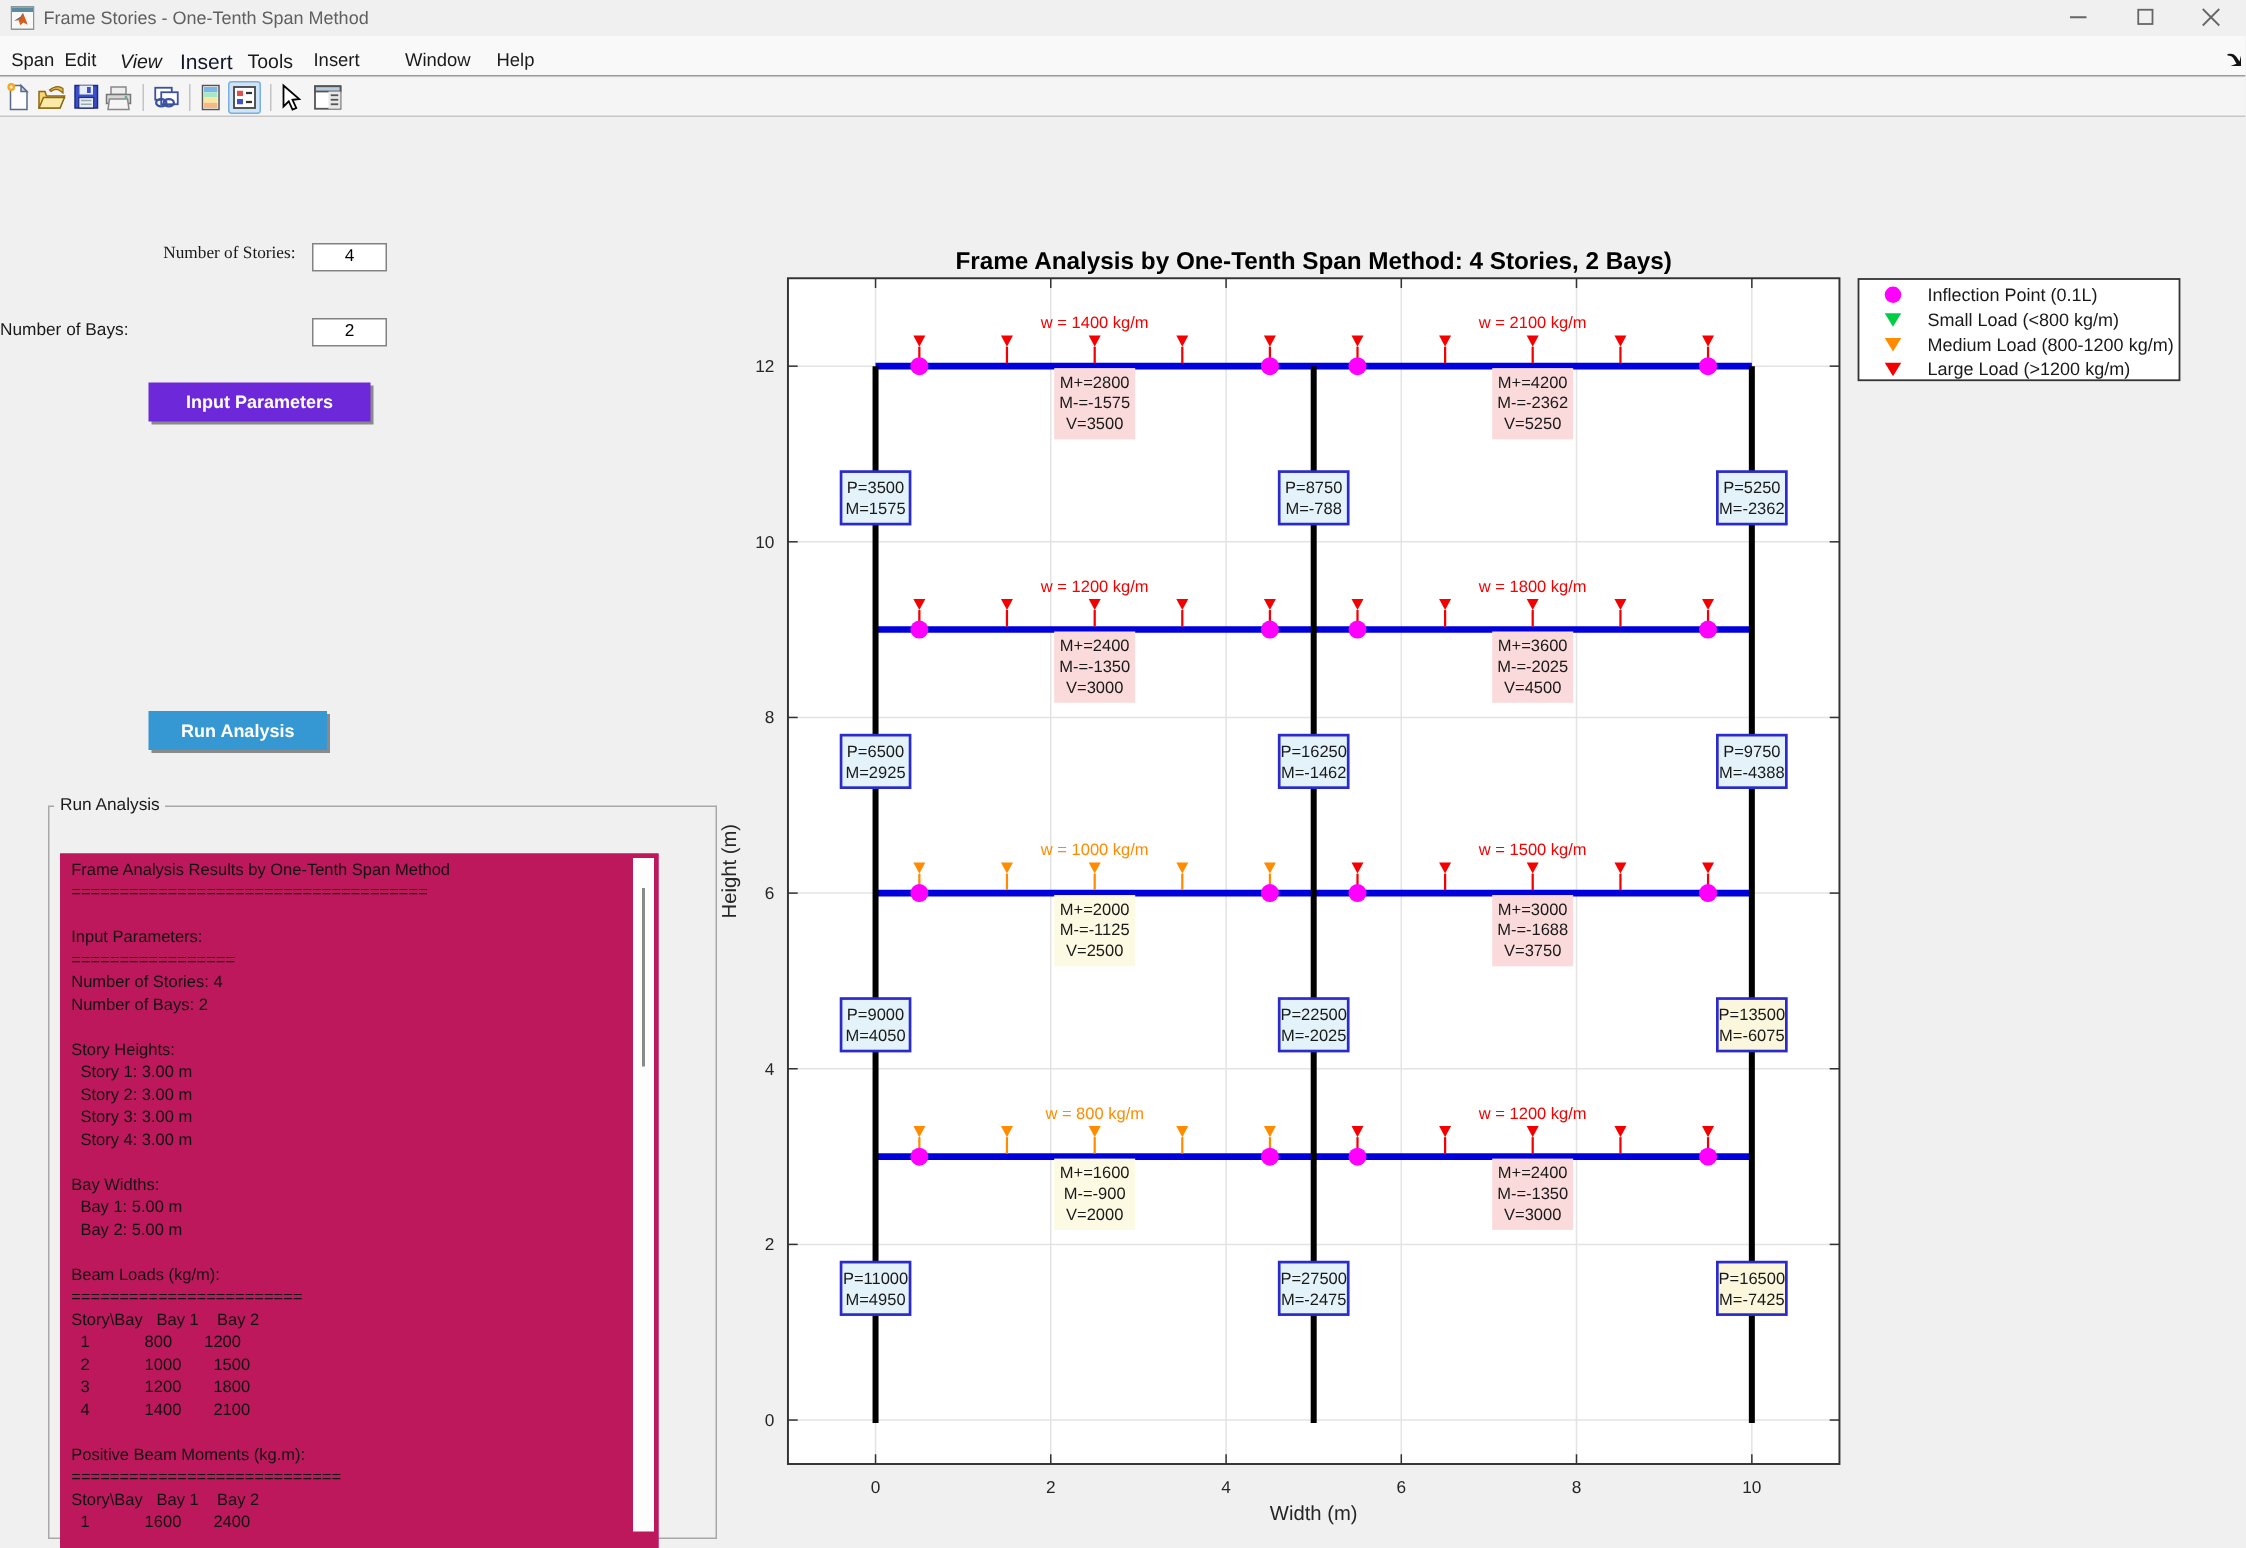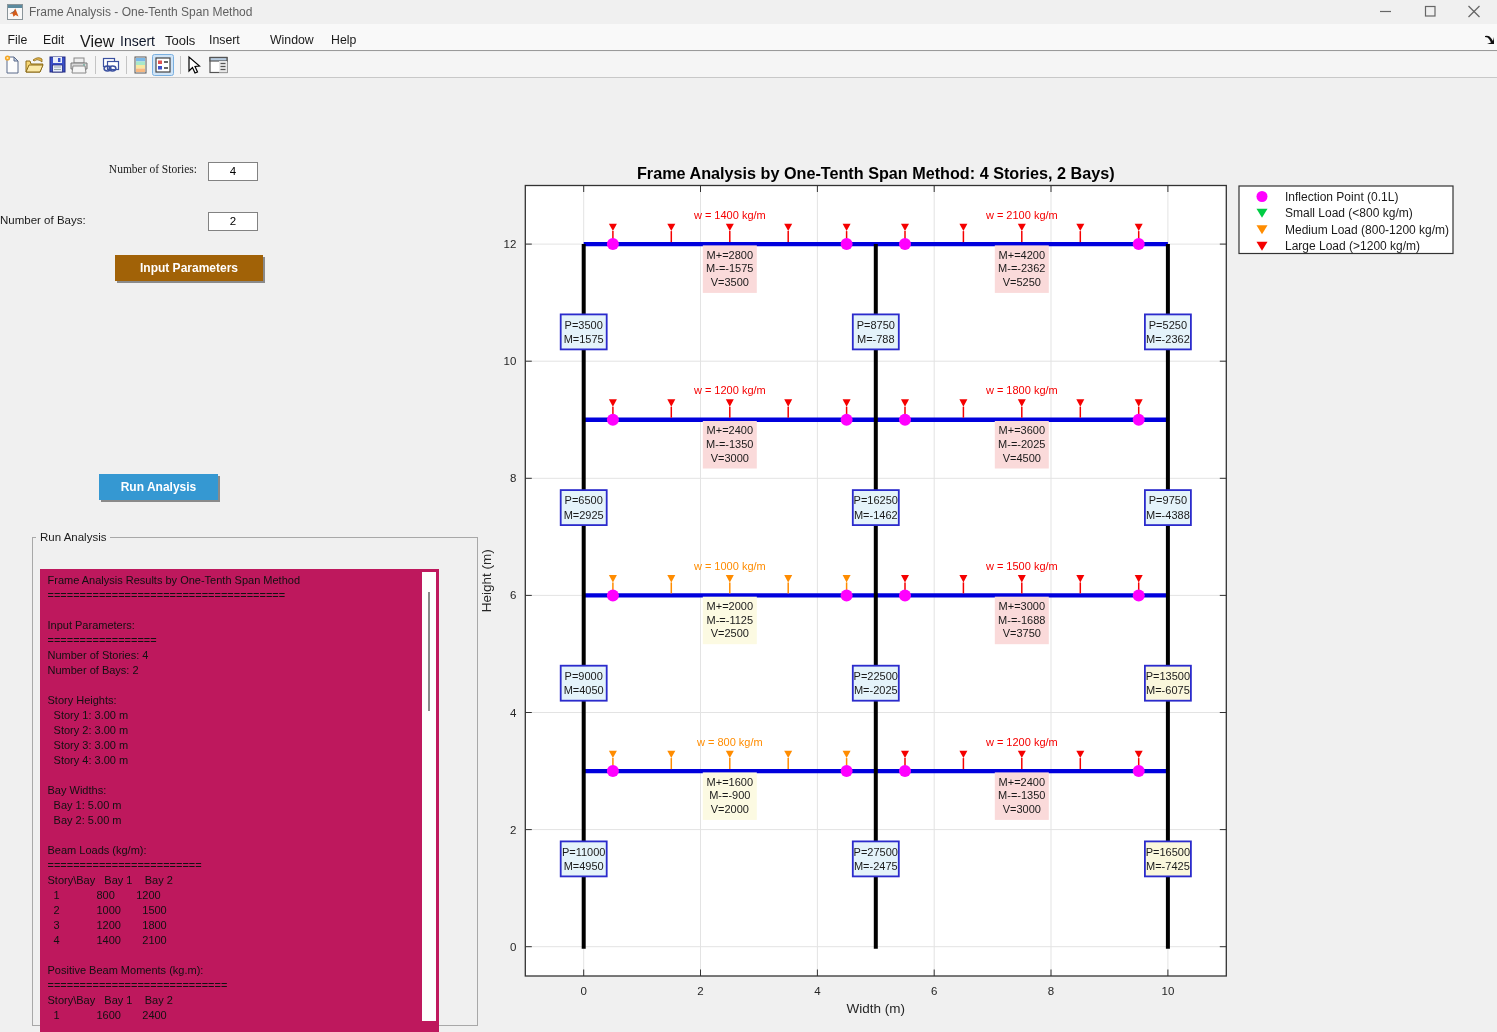--- a/index.html
+++ b/index.html
@@ -7,32 +7,32 @@
 </style></head>
 <body>
 
 <div class="abs" style="left:0;top:0;width:1497px;height:24px;background:#f0f0f0;"></div>
 <svg class="abs" style="left:7px;top:4px" width="16" height="16" viewBox="0 0 16 16">
   <rect x="0.5" y="0.5" width="15" height="15" fill="#f8f8f8" stroke="#8a9499" stroke-width="1"></rect>
   <rect x="1" y="1" width="14" height="3" fill="#5c8a9e"></rect>
   <path d="M 8.3 4.5 L 11.5 12.5 L 8.5 11 L 6.5 12.8 L 5.5 9.5 L 2.5 9.8 L 6.8 7.2 Z" fill="#d55c1a"></path>
   <path d="M 2.5 9.8 L 6.8 7.2 L 8.3 4.5 L 7 8 Z" fill="#4a6a8a"></path>
 </svg>
-<div class="abs" style="left:29px;top:5px;font-size:12px;color:#5f5f5f;">Frame Analysis - One-Tenth Span Method</div>
+<div class="abs" style="left:29px;top:5px;font-size:12px;color:#5f5f5f;">Frame Stories - One-Tenth Span Method</div>
 <svg class="abs" style="left:1374px;top:0" width="123" height="24" viewBox="0 0 123 24">
   <line x1="6" y1="11.5" x2="17" y2="11.5" stroke="#666" stroke-width="1.2"></line>
   <rect x="51.5" y="6.5" width="9.5" height="9.5" fill="none" stroke="#666" stroke-width="1.2"></rect>
   <line x1="94.5" y1="6" x2="105.5" y2="17" stroke="#666" stroke-width="1.2"></line>
   <line x1="105.5" y1="6" x2="94.5" y2="17" stroke="#666" stroke-width="1.2"></line>
 </svg>
 
 <div class="abs" style="left:0;top:24px;width:1497px;height:27px;background:#f9f9f9;border-bottom:1px solid #9a9a9a;"></div>
-<div style="position:absolute;top:33px;font-size:12.3px;color:#1a1a1a;left:7.5px;">File</div>
+<div style="position:absolute;top:33px;font-size:12.3px;color:#1a1a1a;left:7.5px;">Span</div>
 <div style="position:absolute;top:33px;font-size:12.3px;color:#1a1a1a;left:43px;">Edit</div>
-<div style="position:absolute;top:33px;font-size:16px;color:#1a1a1a;left:80px;">View</div>
+<div style="position:absolute;top:33px;font-size:13px;color:#1a1a1a;left:80px;font-style:italic;">View</div>
 <div style="position:absolute;top:33px;font-size:14px;color:#0f172a;left:120px;">Insert</div>
 <div style="position:absolute;top:33px;font-size:13px;color:#1a1a1a;left:165px;">Tools</div>
 <div style="position:absolute;top:33px;font-size:12.3px;color:#1a1a1a;left:209px;">Insert</div>
 <div style="position:absolute;top:33px;font-size:12.3px;color:#1a1a1a;left:270px;text-align:right;">Window</div>
 <div style="position:absolute;top:33px;font-size:12.3px;color:#1a1a1a;left:331px;">Help</div>
 <svg class="abs" style="left:1484px;top:34px" width="11" height="11" viewBox="0 0 11 11">
   <path d="M 1 2 Q 5 1 7 4 L 9 7 L 10 3 L 10 10 L 3 10 L 7 8.5 L 5 5 Q 4 3 1 3 Z" fill="#111"></path>
 </svg>
 
 <div class="abs" style="left:0;top:52px;width:1497px;height:26px;background:#f5f5f5;border-bottom:1px solid #c8c8c8;"></div>
@@ -103,21 +103,21 @@
     <line x1="220.5" y1="11.5" x2="225.5" y2="11.5" stroke="#555" stroke-width="1.2"></line>
     <line x1="220.5" y1="14.5" x2="225.5" y2="14.5" stroke="#555" stroke-width="1.2"></line>
     <line x1="220.5" y1="17.5" x2="225.5" y2="17.5" stroke="#555" stroke-width="1.2"></line>
   </g>
 </svg>
 
 <div class="abs" style="left:0;top:163px;width:197px;font-size:11.5px;color:#1a1a1a;text-align:right;font-family:Liberation Serif, serif;">Number of Stories:</div>
 <div class="abs" style="left:208px;top:161.5px;width:50px;height:19px;background:#fff;border:1px solid #828282;font-size:11.5px;text-align:center;line-height:17px;">4</div>
 <div class="abs" style="left:0;top:214px;width:197px;font-size:11.5px;color:#1a1a1a;text-align:left;">Number of Bays:</div>
 <div class="abs" style="left:208px;top:212px;width:50px;height:19px;background:#fff;border:1px solid #828282;font-size:11.5px;text-align:center;line-height:17px;">2</div>
-<div class="abs" style="left:99px;top:254.5px;width:148px;height:26px;background:#a16207;color:#fff;font-size:12px;font-weight:bold;text-align:center;line-height:26px;box-shadow:2px 2px 0 #8a8a8a;margin-left:16px;">Input Parameters</div>
+<div class="abs" style="left:99px;top:254.5px;width:148px;height:26px;background:#6d28d9;color:#fff;font-size:12px;font-weight:bold;text-align:center;line-height:26px;box-shadow:2px 2px 0 #8a8a8a;">Input Parameters</div>
 <div class="abs" style="left:99px;top:474px;width:119px;height:26px;background:#3598d2;color:#fff;font-size:12px;font-weight:bold;text-align:center;line-height:26px;box-shadow:2px 2px 0 #8a8a8a;">Run Analysis</div>
 
 <div class="abs" style="left:32px;top:537px;width:446px;height:489px;border:1px solid #a8a8a8;"></div>
 <div class="abs" style="left:36px;top:531px;background:#f0f0f0;padding:0 4px;font-size:11.5px;color:#1a1a1a;">Run Analysis</div>
 
 <div class="abs" style="left:40px;top:569px;width:399px;height:474px;background:#be185d;border:3px solid #be185d;overflow:hidden;">
   <div style="position:absolute;left:4.5px;top:1px;font-size:11px;line-height:15px;color:#111;white-space:pre;">Frame Analysis Results by One-Tenth Span Method<br>=====================================<br><br>Input Parameters:<br>=================<br>Number of Stories: 4<br>Number of Bays: 2<br><br>Story Heights:<br>  Story 1: 3.00 m<br>  Story 2: 3.00 m<br>  Story 3: 3.00 m<br>  Story 4: 3.00 m<br><br>Bay Widths:<br>  Bay 1: 5.00 m<br>  Bay 2: 5.00 m<br><br>Beam Loads (kg/m):<br>========================<br>Story\Bay&nbsp;&nbsp;&nbsp;Bay 1&nbsp;&nbsp;&nbsp;&nbsp;Bay 2<br>&nbsp;&nbsp;1&nbsp;&nbsp;&nbsp;&nbsp;&nbsp;&nbsp;&nbsp;&nbsp;&nbsp;&nbsp;&nbsp;&nbsp;800&nbsp;&nbsp;&nbsp;&nbsp;&nbsp;&nbsp;&nbsp;1200<br>&nbsp;&nbsp;2&nbsp;&nbsp;&nbsp;&nbsp;&nbsp;&nbsp;&nbsp;&nbsp;&nbsp;&nbsp;&nbsp;&nbsp;1000&nbsp;&nbsp;&nbsp;&nbsp;&nbsp;&nbsp;&nbsp;1500<br>&nbsp;&nbsp;3&nbsp;&nbsp;&nbsp;&nbsp;&nbsp;&nbsp;&nbsp;&nbsp;&nbsp;&nbsp;&nbsp;&nbsp;1200&nbsp;&nbsp;&nbsp;&nbsp;&nbsp;&nbsp;&nbsp;1800<br>&nbsp;&nbsp;4&nbsp;&nbsp;&nbsp;&nbsp;&nbsp;&nbsp;&nbsp;&nbsp;&nbsp;&nbsp;&nbsp;&nbsp;1400&nbsp;&nbsp;&nbsp;&nbsp;&nbsp;&nbsp;&nbsp;2100<br><br>Positive Beam Moments (kg.m):<br>============================<br>Story\Bay&nbsp;&nbsp;&nbsp;Bay 1&nbsp;&nbsp;&nbsp;&nbsp;Bay 2<br>&nbsp;&nbsp;1&nbsp;&nbsp;&nbsp;&nbsp;&nbsp;&nbsp;&nbsp;&nbsp;&nbsp;&nbsp;&nbsp;&nbsp;1600&nbsp;&nbsp;&nbsp;&nbsp;&nbsp;&nbsp;&nbsp;2400</div>
   <div style="position:absolute;right:0;top:0;width:14px;height:448.5px;background:#fdfdfd;"></div>
   <div style="position:absolute;right:6.5px;top:20px;width:2px;height:119px;background:#8a8a8a;"></div>
 </div>

